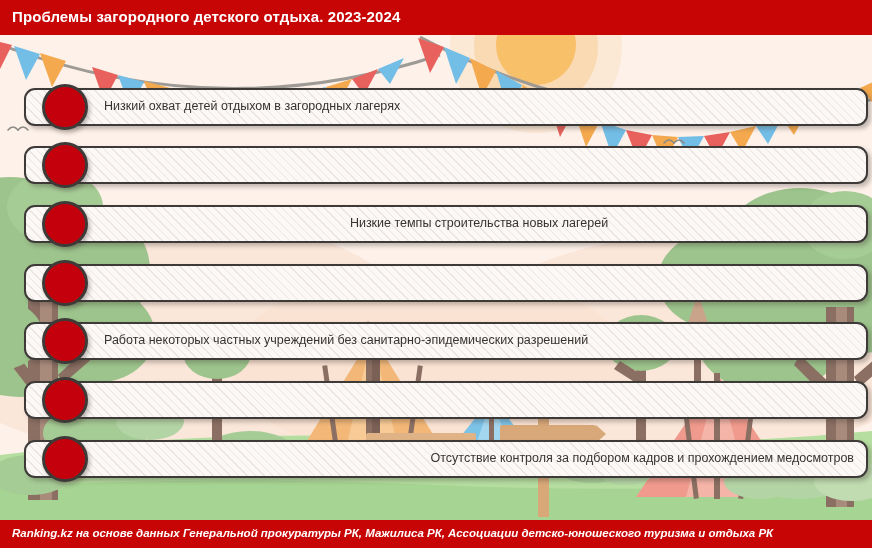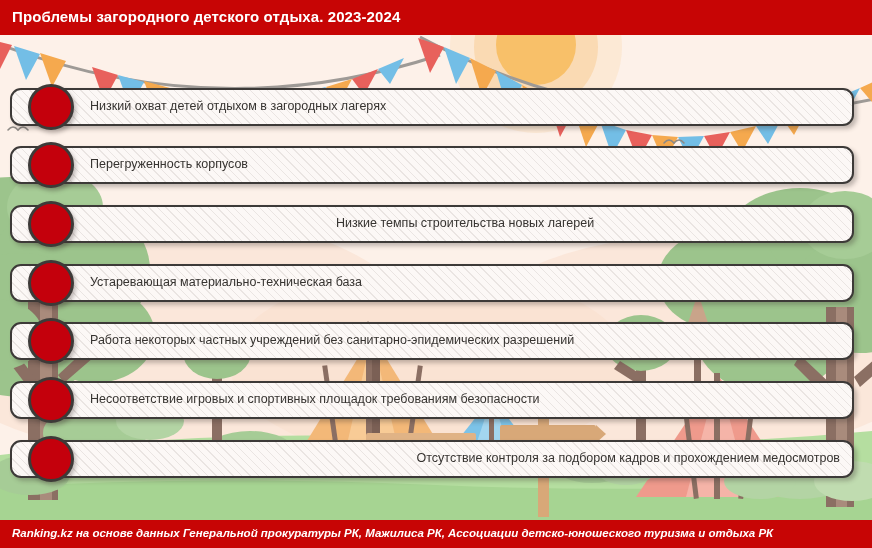--- a/index.html
+++ b/index.html
@@ -76,21 +76,21 @@
   .card-list {
     position: absolute;
     left: 0; top: 0;
     width: 872px;
     height: 548px;
     z-index: 20;
     pointer-events: none;
   }
   .card {
     position: absolute;
-    left: 10px;
+    left: 24px;
     width: 844px;
     height: 38px;
     box-sizing: border-box;
     background-color: #FCF8F6;
     background-image: repeating-linear-gradient(
         45deg,
         rgba(170,160,155,0.22) 0px,
         rgba(170,160,155,0.22) 1px,
         rgba(0,0,0,0) 1px,
         rgba(0,0,0,0) 6px
@@ -312,41 +312,38 @@
 
   <div class="card-list">
 
     <div class="card" style="top:88px;">
       <div class="card-bullet"></div>
       <div class="card-label">Низкий охват детей отдыхом в загородных лагерях</div>
     </div>
 
     <div class="card" style="top:146px;">
       <div class="card-bullet"></div>
-      <div class="card-label">Перегруженность корпусов</div>
     </div>
 
     <div class="card" style="top:205px;text-align:center;">
       <div class="card-bullet"></div>
       <div class="card-label">Низкие темпы строительства новых лагерей</div>
     </div>
 
     <div class="card" style="top:264px;">
       <div class="card-bullet"></div>
-      <div class="card-label">Устаревающая материально-техническая база</div>
     </div>
 
     <div class="card" style="top:322px;">
       <div class="card-bullet"></div>
       <div class="card-label">Работа некоторых частных учреждений без санитарно-эпидемических разрешений</div>
     </div>
 
     <div class="card" style="top:381px;">
       <div class="card-bullet"></div>
-      <div class="card-label">Несоответствие игровых и спортивных площадок требованиям безопасности</div>
     </div>
 
     <div class="card" style="top:440px;text-align:right;">
       <div class="card-bullet"></div>
       <div class="card-label">Отсутствие контроля за подбором кадров и прохождением медосмотров</div>
     </div>
 
   </div>
 
   <div class="footer-bar">

